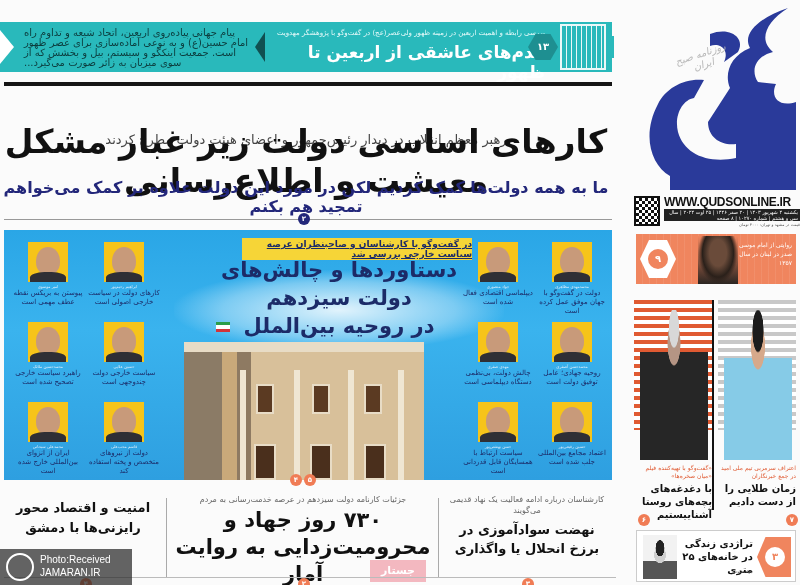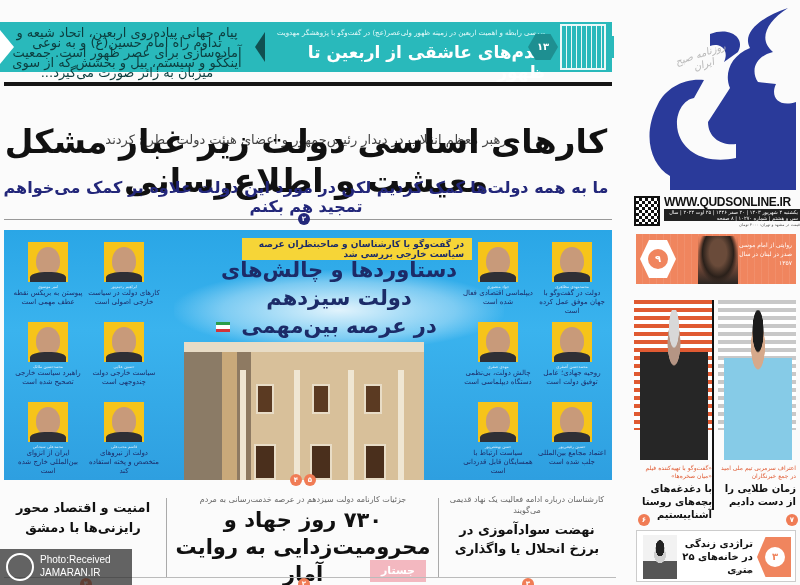--- a/index.html
+++ b/index.html
@@ -2,21 +2,21 @@
 <html><head>
 <meta charset="utf-8">
 <style>
   * { box-sizing: border-box; margin: 0; padding: 0; }
   body { width: 800px; height: 585px; overflow: hidden; background: #fbfbfb; font-family: "DejaVu Sans", sans-serif; position: relative; color: #111; }
   .rtl { direction: rtl; }
 
   
   .banner { position: absolute; left: 0; top: 22px; width: 612px; height: 50px; background: #29b9bb; }
   .banner .left-tip { position: absolute; left: 0; top: 8px; width: 14px; height: 34px; background: #fff; clip-path: polygon(0 0, 100% 50%, 0 100%); }
-  .banner .blurb { position: absolute; left: 12px; top: 6px; width: 230px; font-size: 13px; line-height: 10px; color: #0c3d3e; text-align: center; }
+  .banner .blurb { position: absolute; left: 24px; top: 6px; width: 230px; font-size: 10px; line-height: 10px; color: #0c3d3e; text-align: left; }
   .banner .divider { position: absolute; left: 255px; top: 10px; width: 10px; height: 30px; background: #0c3d3e; clip-path: polygon(100% 0, 0 50%, 100% 100%); opacity: .85; }
   .banner .kicker { position: absolute; left: 270px; top: 7px; width: 275px; font-size: 7px; color: #e9fbfb; text-align: right; }
   .banner .title { position: absolute; left: 270px; top: 20px; width: 275px; font-size: 17px; font-weight: bold; color: #fff; text-align: right; }
   .banner .badge { position: absolute; left: 528px; top: 12px; width: 30px; height: 26px; background: #1e8f91; clip-path: polygon(25% 0, 75% 0, 100% 50%, 75% 100%, 25% 100%, 0 50%); }
   .banner .badge .num { display:block; width:100%; text-align:center; color:#fff; font-size:10px; line-height:26px; font-weight:bold; }
   .banner .logo { position: absolute; left: 560px; top: 2px; width: 46px; height: 46px; border: 2px solid #fff; background: repeating-linear-gradient(90deg, #29b9bb 0 4px, #fff 4px 5px); opacity: .9; }
   .banner .right-step { position: absolute; left: 606px; top: 14px; width: 8px; height: 22px; background: #29b9bb; }
 
   
   .masthead { position: absolute; left: 630px; top: 0; width: 170px; height: 196px; }
@@ -46,21 +46,21 @@
   .subhead { position: absolute; left: 0; top: 178px; width: 612px; text-align: center; font-size: 16px; font-weight: bold; color: #23277a; }
   .mid-rule { position: absolute; left: 4px; top: 219px; width: 508px; height: 1px; background: #999; }
   .mid-rule.r { left: 262px; width: 350px; }
   .page-dot { position: absolute; width: 12px; height: 12px; border-radius: 50%; color: #fff; font-size: 7px; line-height: 12px; text-align: center; font-weight: bold; }
   .page-dot.navy { background: #23277a; }
   .page-dot.orange { background: #f07c55; }
 
   
   .feature { position: absolute; left: 4px; top: 230px; width: 608px; height: 250px; background: linear-gradient(180deg, #2aa6e6 0%, #3ab3ee 40%, #2e9fe0 100%); overflow: hidden; }
   .feature .cloud { position: absolute; left: 170px; top: 40px; width: 330px; height: 80px; background: radial-gradient(ellipse at 50% 50%, rgba(255,255,255,.85) 0, rgba(255,255,255,.35) 50%, transparent 72%); }
-  .feature .tag { position: absolute; left: 238px; top: 8px; width: 230px; background: #f6d537; color: #1c2b68; font-size: 9px; font-weight: bold; text-align: right; padding: 1px 8px; }
+  .feature .tag { position: absolute; left: 238px; top: 8px; width: 230px; background: #f6d537; color: #1c2b68; font-size: 9px; font-weight: bold; text-align: right; padding: 1px 0; text-decoration: underline; }
   .feature .ftitle { position: absolute; left: 195px; top: 26px; width: 280px; text-align: center; font-size: 21px; line-height: 28px; font-weight: bold; color: #1c2b68; }
   .building { position: absolute; left: 180px; top: 112px; width: 240px; height: 138px; background:
       linear-gradient(90deg, #8b7b66 0 16%, #c9a97a 16% 22%, #8e7a62 22% 28%, #d8c09a 28% 100%); }
   .building .cornice { position:absolute; left:0; top:0; width:100%; height:10px; background:#e8dcc6; }
   .building .win { position:absolute; top: 42px; width:18px; height:30px; background:#5b3a22; border:2px solid #e8dcc6; }
   .building .col { position:absolute; top: 28px; width:6px; height:110px; background:#efe6d3; }
   .building .door { position:absolute; bottom:0; width:22px; height:36px; background:#4a2f1c; border:2px solid #e8dcc6; }
   .flag { position:absolute; left: 212px; top: 92px; width: 14px; height: 10px; background: linear-gradient(#2a9d4a 0 33%, #fff 33% 66%, #d3343a 66%); }
 
   .person { position: absolute; width: 72px; text-align: center; }
@@ -151,21 +151,21 @@
 <div class="subhead rtl">ما به همه دولت‌ها کمک کردیم لکن در مورد این دولت علاوه بر کمک می‌خواهم تمجید هم بکنم</div>
 <div class="mid-rule" style="width:290px"></div>
 <div class="mid-rule r"></div>
 <div class="page-dot navy" style="left:298px;top:213px">۲</div>
 
 <div class="feature">
   <div class="cloud"></div>
   <div class="tag rtl">در گفت‌وگو با کارشناسان و صاحبنظران عرصه سیاست خارجی بررسی شد</div>
   <div class="ftitle rtl">
     <div>دستاوردها و چالش‌های دولت سیزدهم</div>
-    <div>در عرصه بین‌مهمی</div>
+    <div>در روحیه بین‌الملل</div>
   </div>
   <div class="flag"></div>
   <div class="building">
     <div class="cornice"></div>
     <div class="col" style="left:56px"></div>
     <div class="col" style="left:110px"></div>
     <div class="col" style="left:164px"></div>
     <div class="col" style="left:214px"></div>
     <div class="win" style="left:72px"></div>
     <div class="win" style="left:128px"></div>

